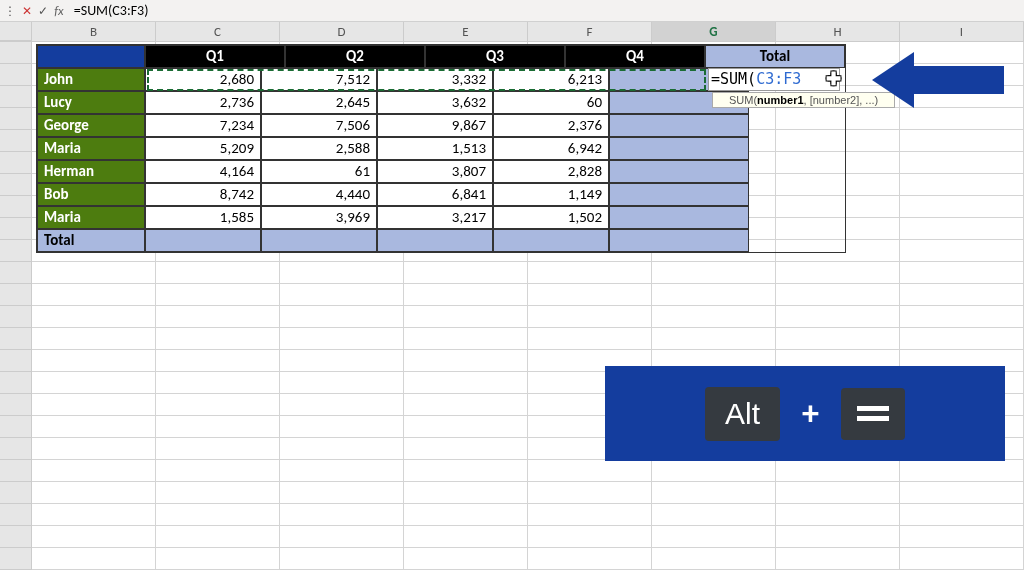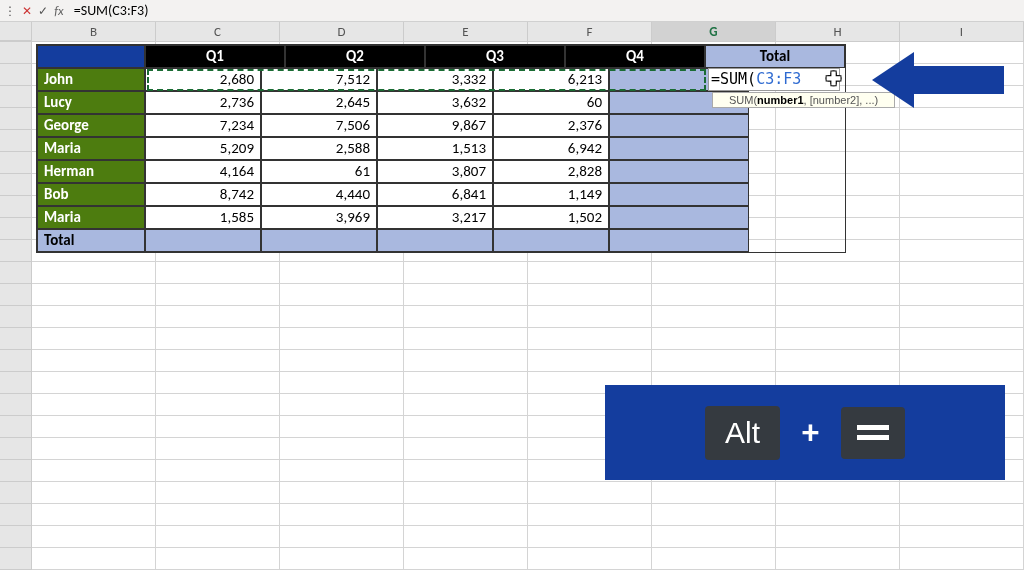--- a/index.html
+++ b/index.html
@@ -40,21 +40,21 @@
   .formula-cell .ref { color: #2e6ad1; }
   .cursor-plus { position: absolute; font-size: 18px; font-weight: 900; color: #fff; text-shadow: -1px -1px 0 #000,1px -1px 0 #000,-1px 1px 0 #000,1px 1px 0 #000; }
 
   .tooltip { position: absolute; background: #fffff0; border: 1px solid #aaa; font-size: 11px; padding: 1px 16px; color: #555; font-family: Arial, sans-serif; }
   .tooltip b { font-weight: 700; color: #000; }
 
   .arrow { position: absolute; }
   .arrow .shaft { width: 90px; height: 28px; background: #143d9e; }
   .arrow .head { width: 0; height: 0; border-top: 28px solid transparent; border-bottom: 28px solid transparent; border-right: 42px solid #143d9e; position: absolute; left: -42px; top: -14px; }
 
-  .hintbox { position: absolute; left: 605px; top: 385px; width: 400px; height: 95px; background: #143d9e; display: flex; align-items: center; justify-content: center; gap: 22px; }
+  .hintbox { position: absolute; left: 605px; top: 366px; width: 400px; height: 95px; background: #143d9e; display: flex; align-items: center; justify-content: center; gap: 22px; }
   .keycap { background: #353a40; color: #fff; font-size: 30px; font-weight: 500; padding: 10px 20px; border-radius: 4px; font-family: Arial, sans-serif; }
   .plus { color: #fff; font-size: 34px; font-weight: 700; }
   .eqkey { background: #353a40; color: #fff; width: 64px; height: 52px; border-radius: 4px; display: flex; align-items: center; justify-content: center; }
   .eqkey .bars { width: 32px; }
   .eqkey .bars div { height: 5px; background: #fff; margin: 5px 0; }
 </style>
 </head>
 <body>
 
 <div class="fbar">

